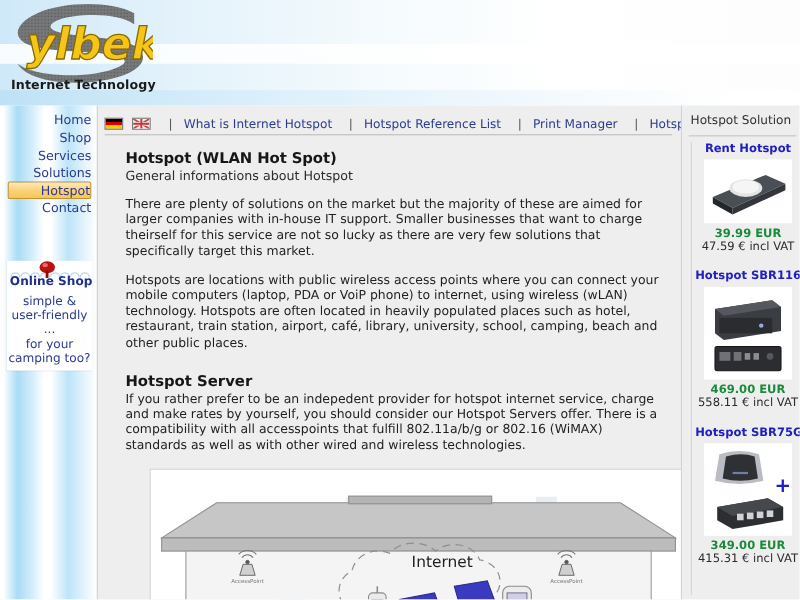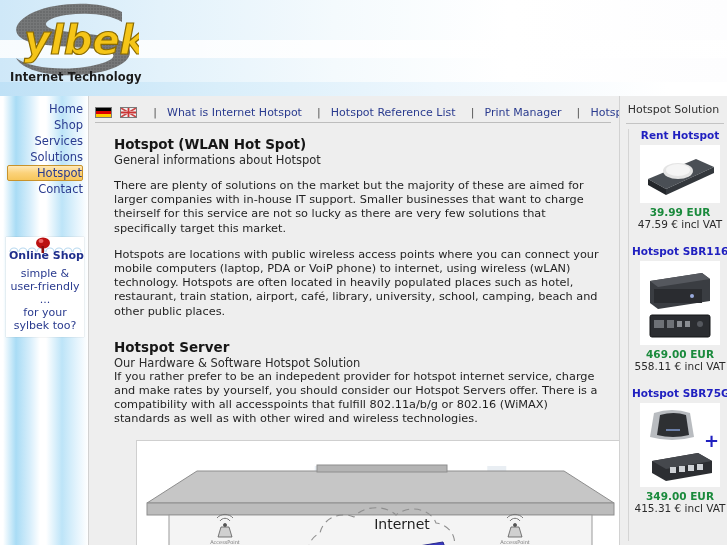--- a/index.html
+++ b/index.html
@@ -270,21 +270,21 @@
           <ellipse cx="35" cy="4" rx="2.5" ry="2" fill="#e66"></ellipse>
           <rect x="35.5" y="9" width="2.5" height="7" fill="#8a0d0d"></rect>
         </svg>
       </div>
       <div id="shop-title">Online Shop</div>
       <div id="shop-lines">
         <div>simple &amp;</div>
         <div>user-friendly</div>
         <div>...</div>
         <div>for your</div>
-        <div>sylbek too?</div>
+        <div>camping too?</div>
       </div>
     </div>
   </div>
 
   <div id="center">
 
     <div id="topnav">
       <span class="flag flag-de"></span>
       <span class="flag flag-uk">
         <svg width="15" height="9" viewBox="0 0 15 9" style="display:block">
@@ -305,21 +305,20 @@
       <div id="topnav-rule"></div>
     </div>
 
     <div id="content">
       <h1 class="sec-title">Hotspot (WLAN Hot Spot)</h1>
       <p class="sub">General informations about Hotspot</p>
       <p class="body">There are plenty of solutions on the market but the majority of these are aimed for larger companies with in-house IT support. Smaller businesses that want to charge theirself for this service are not so lucky as there are  very few solutions that specifically target this market.</p>
       <p class="body">Hotspots are locations with public wireless access points where you can connect your mobile computers (laptop, PDA or VoiP phone) to internet, using wireless (wLAN) technology. Hotspots are often located in heavily populated places such as hotel, restaurant, train station, airport, café, library, university, school, camping, beach and other public places.</p>
 
       <h2 class="sec-title2">Hotspot Server</h2>
-      <p class="sub">Our Hardware &amp; Software Hotspot Solution</p>
       <p class="body" style="margin-top:0">If you rather prefer to be an indepedent provider for hotspot internet service, charge and make rates by yourself, you should consider our Hotspot Servers offer. There is a compatibility with all accesspoints that fulfill 802.11a/b/g or 802.16 (WiMAX) standards as well as with other wired and wireless technologies.</p>
 
       <div id="diagram">
         <span class="wm">sylbek</span>
         <svg width="487" height="160" viewBox="0 0 487 160" style="position:absolute;left:0;top:0">
 
           <polygon points="60,30 427,30 477,62 10,62" fill="#c6c6c6" stroke="#8e8e8e" stroke-width="1"></polygon>
           <rect x="180" y="24" width="130" height="7" fill="#b4b4b4" stroke="#8e8e8e" stroke-width="1"></rect>
           <rect x="10" y="62" width="467" height="12" fill="#bcbcbc" stroke="#8e8e8e" stroke-width="1"></rect>
 

